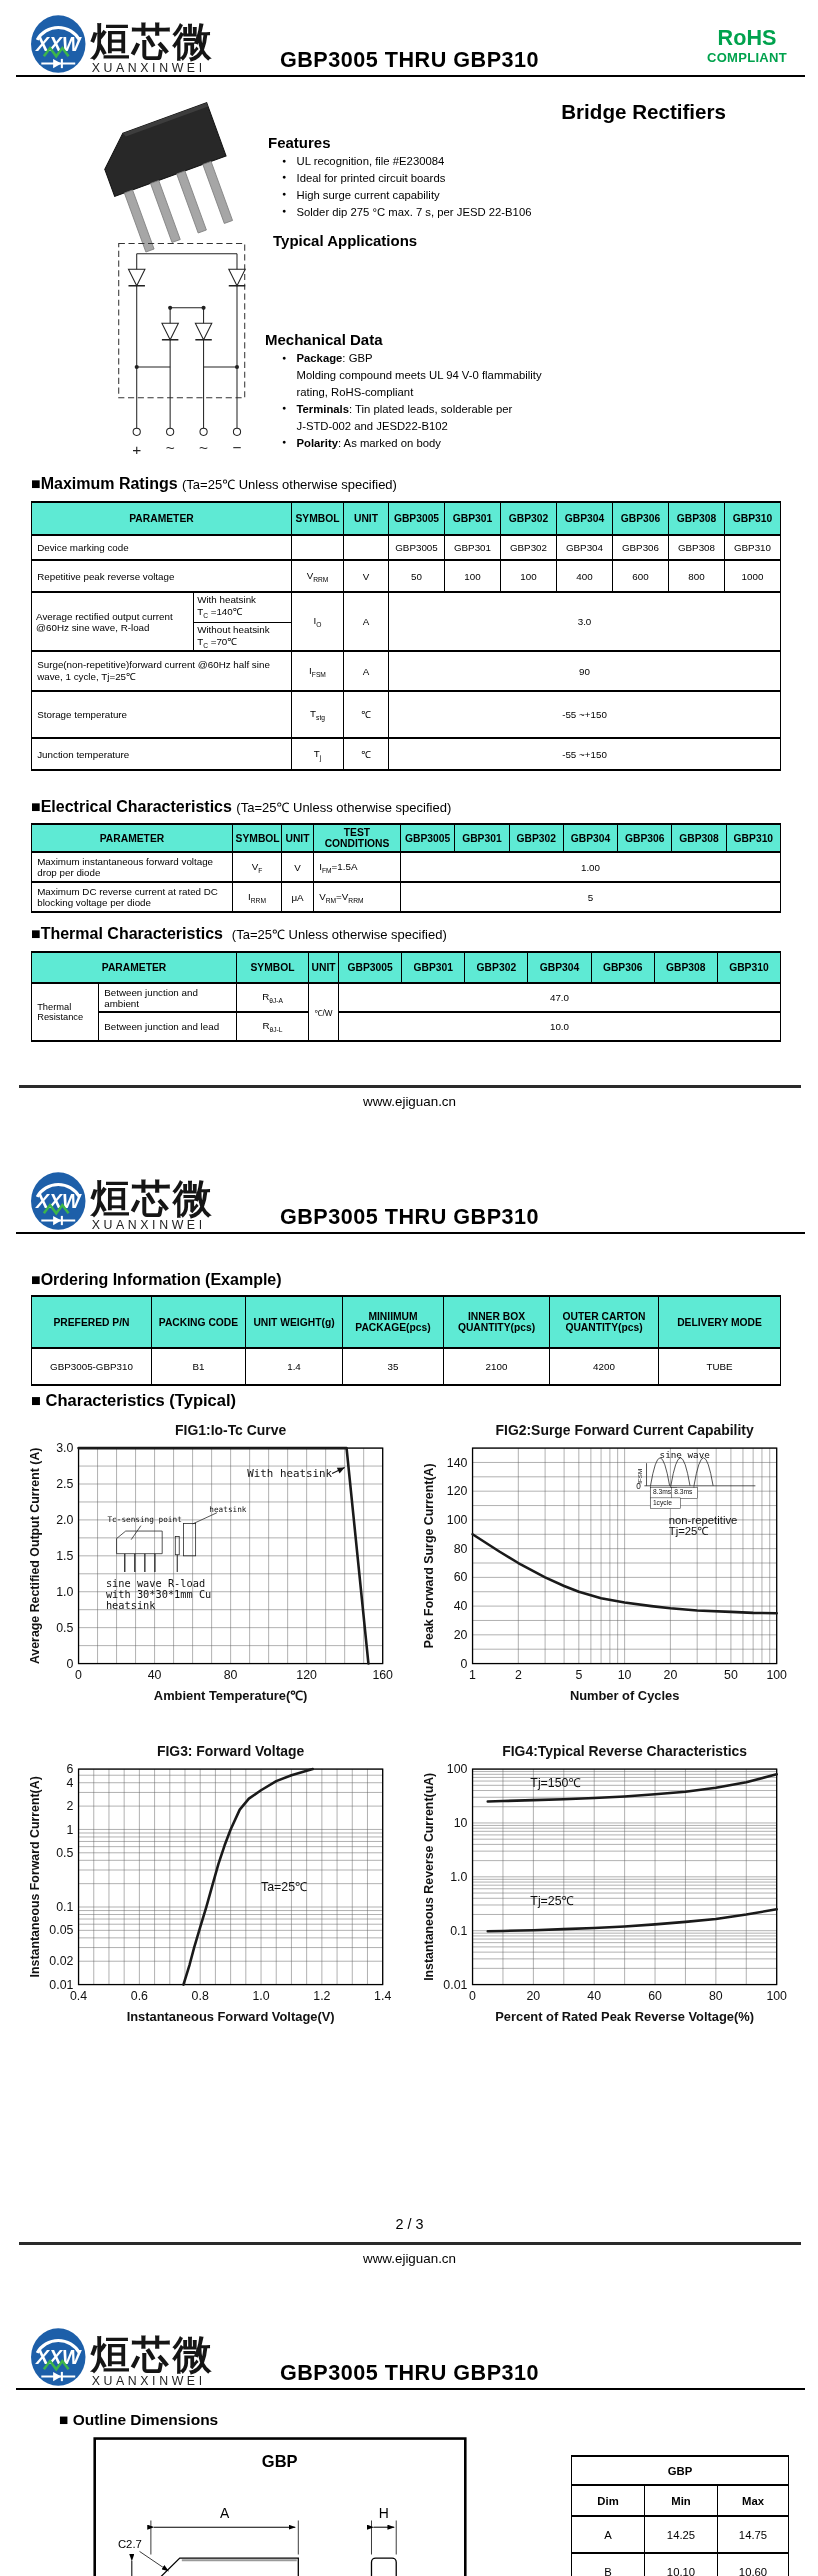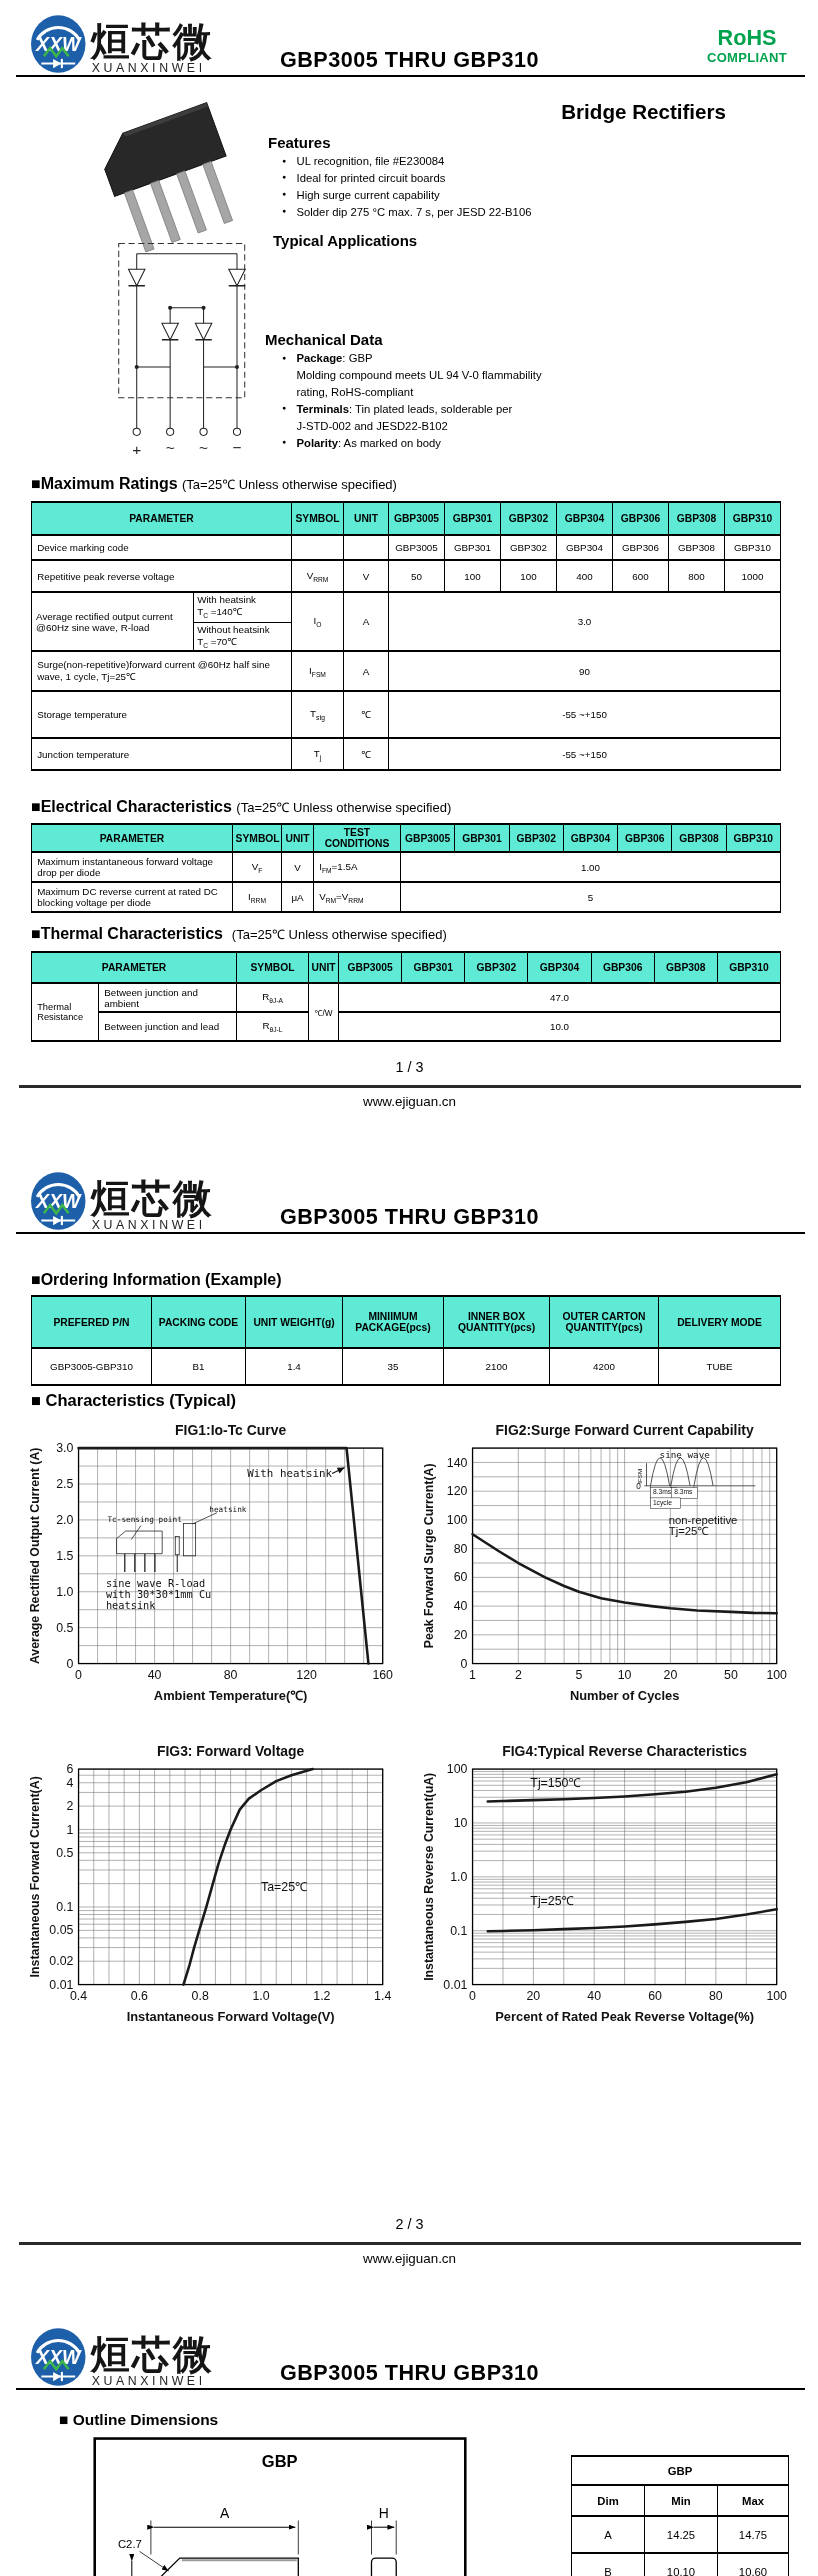--- a/index.html
+++ b/index.html
@@ -315,21 +315,20 @@
           <td colspan="7">47.0</td>
         </tr>
         <tr style="height:29px;">
           <td class="left">Between junction and lead</td>
           <td><span>R</span><sub>θJ-L</sub></td>
           <td colspan="7">10.0</td>
         </tr>
       </tbody>
     </table>
 
-    <div class="pfoot-num">1 / 3</div>
     <div class="pfoot-line"></div>
     <div class="pfoot-site">www.ejiguan.cn</div>
   </div>
 
   <div class="page" style="top:1157px;">
     <div class="abs" style="left:30px;top:13.4px;">
       <svg width="185" height="63" viewBox="0 0 360 122">
         <ellipse cx="55" cy="60" rx="53" ry="56" fill="#1d5fa9"></ellipse>
         <path d="M 14,52 A 46,44 0 0 1 96,52" stroke="#fff" stroke-width="6" fill="none"></path>
         <text x="55" y="74" text-anchor="middle" font-size="38" font-style="italic" font-weight="bold" fill="#fff" font-family="Liberation Sans, sans-serif">XXW</text>

